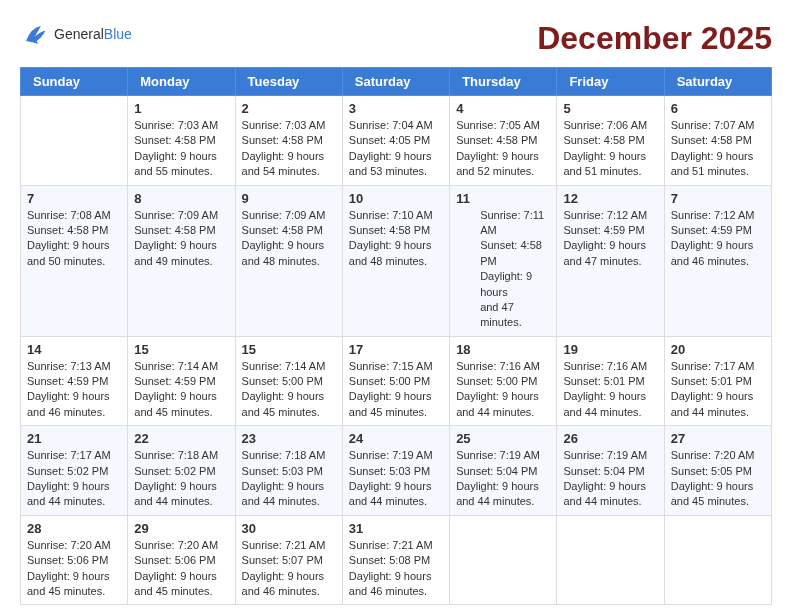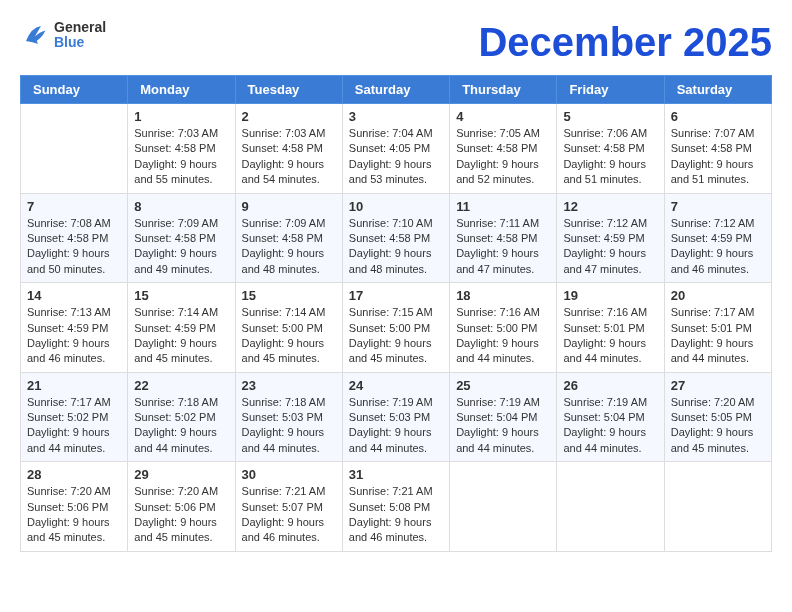--- a/index.html
+++ b/index.html
@@ -16,38 +16,38 @@
       align-items: flex-start;
       margin-bottom: 10px;
     }
     .logo {
       display: flex;
       align-items: center;
       gap: 4px;
     }
     .logo-text {
       display: flex;
-      flex-direction: column;
+      flex-direction: row;
       font-size: 14px;
-      font-weight: bold;
+      font-weight: normal;
       line-height: 1.1;
     }
     .logo-text span:first-child { color: #333; }
     .logo-text span:last-child { color: #3a7bd5; }
     .logo-bird {
       width: 30px;
       height: 30px;
     }
     .title-section {
       text-align: right;
     }
     .month-title {
-      font-size: 40px;
+      font-size: 32px;
       font-weight: bold;
-      color: #1d4ed8;
+      color: #7f1d1d;
     }
     .location {
       font-size: 15px;
       color: #555;
     }
     .calendar {
       width: 100%;
       border-collapse: collapse;
       border: 1px solid #ccc;
     }
@@ -189,21 +189,21 @@
         </td>
         <td>
           <span class="day-number">10</span>
           <div class="day-info" style="white-space: pre-line;">Sunrise: 7:10 AM
 Sunset: 4:58 PM
 Daylight: 9 hours
 and 48 minutes.</div>
         </td>
         <td>
           <span class="day-number">11</span>
-          <div class="day-info" style="white-space: pre-line;">Sunrise: 7:11 AM
+          <div class="day-info" style="white-space: pre-line; margin-left: 24px;">Sunrise: 7:11 AM
 Sunset: 4:58 PM
 Daylight: 9 hours
 and 47 minutes.</div>
         </td>
         <td>
           <span class="day-number">12</span>
           <div class="day-info" style="white-space: pre-line;">Sunrise: 7:12 AM
 Sunset: 4:59 PM
 Daylight: 9 hours
 and 47 minutes.</div>

